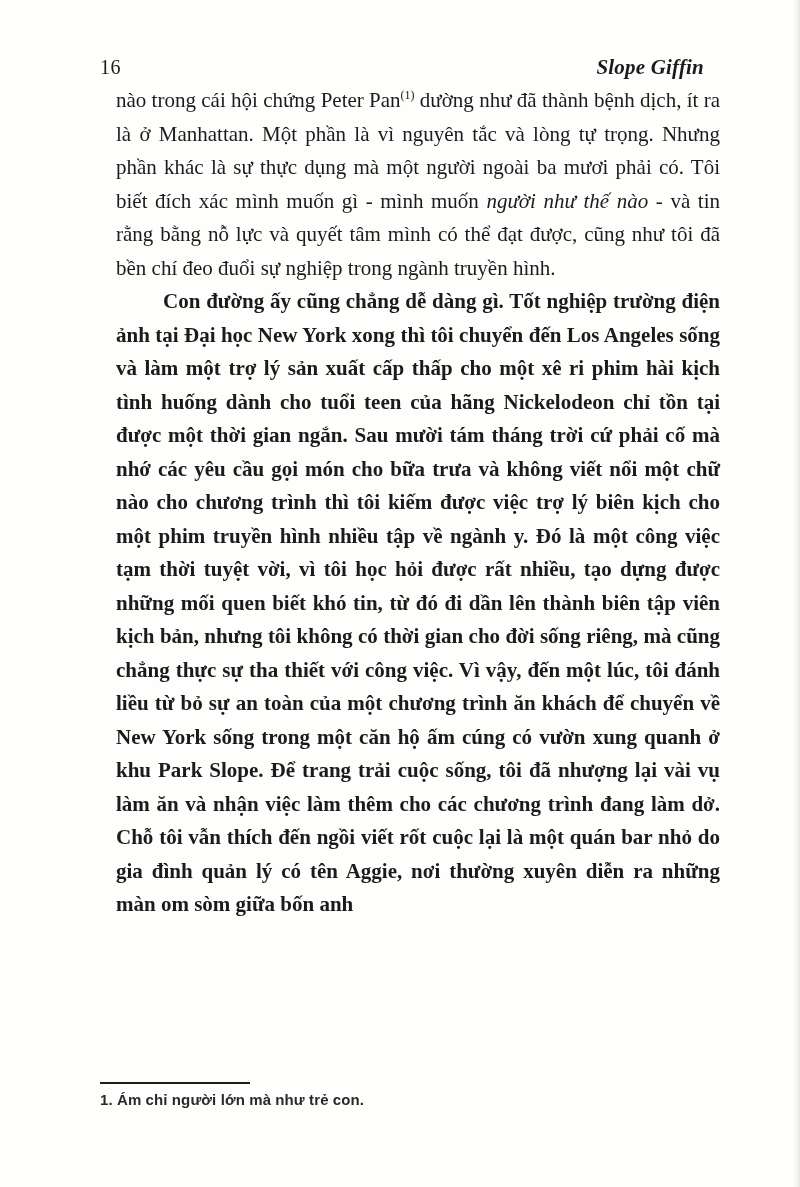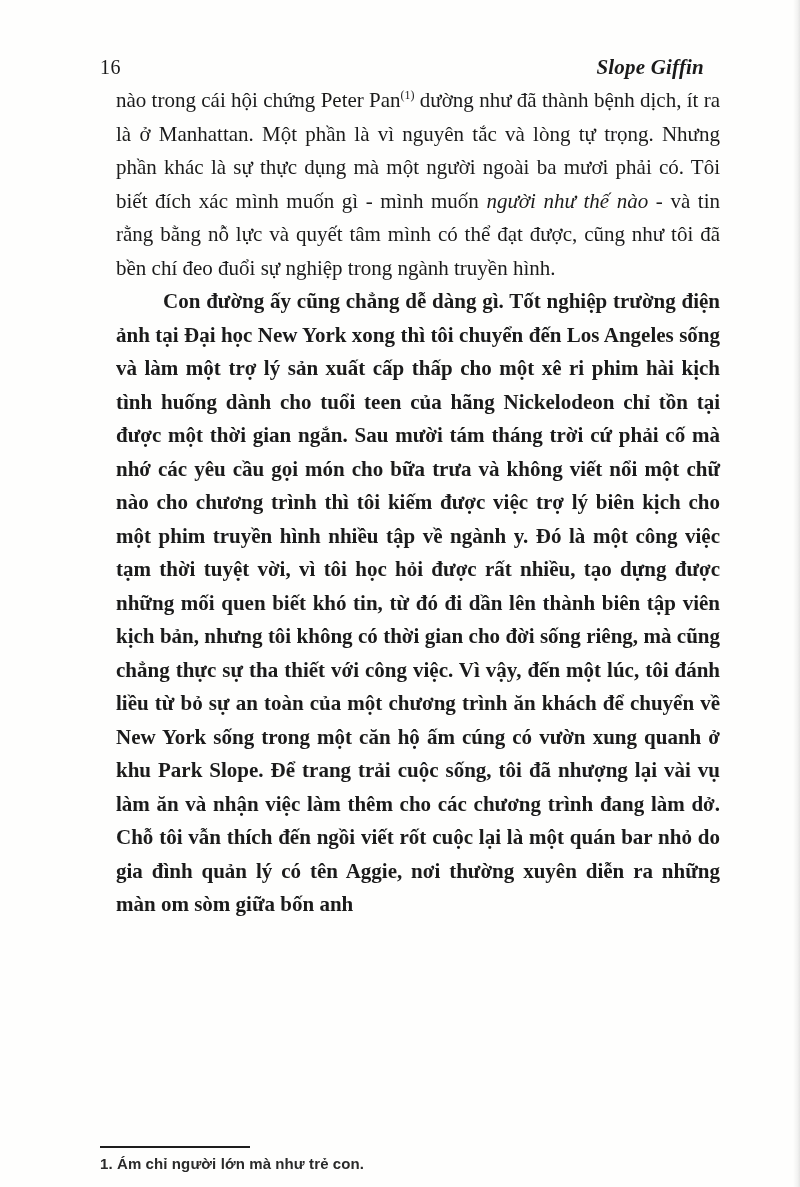--- a/index.html
+++ b/index.html
@@ -68,21 +68,21 @@
     line-height: 0;
     vertical-align: super;
     letter-spacing: 0;
   }
   .italic-phrase {
     font-style: italic;
   }
   .footnote-area {
     position: absolute;
     left: 100px;
-    top: 1146px;
+    top: 1082px;
     width: 604px;
   }
   .footnote-rule {
     width: 150px;
     height: 2px;
     background: #1d1d1d;
     margin: 0 0 7px 0;
   }
   .footnote-text {
     margin: 0;

